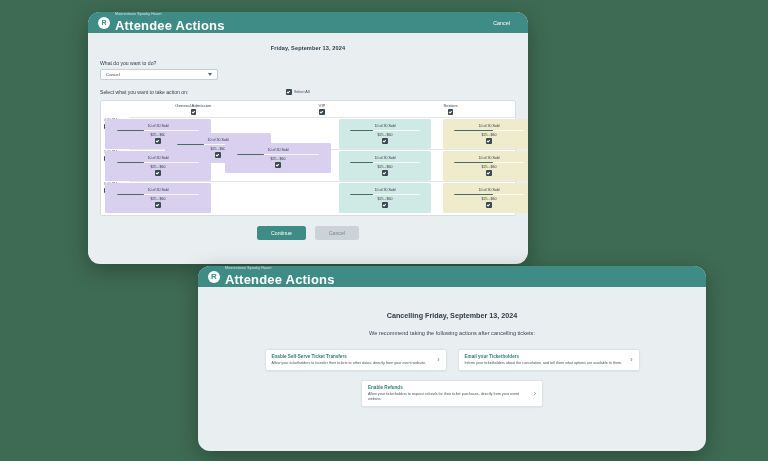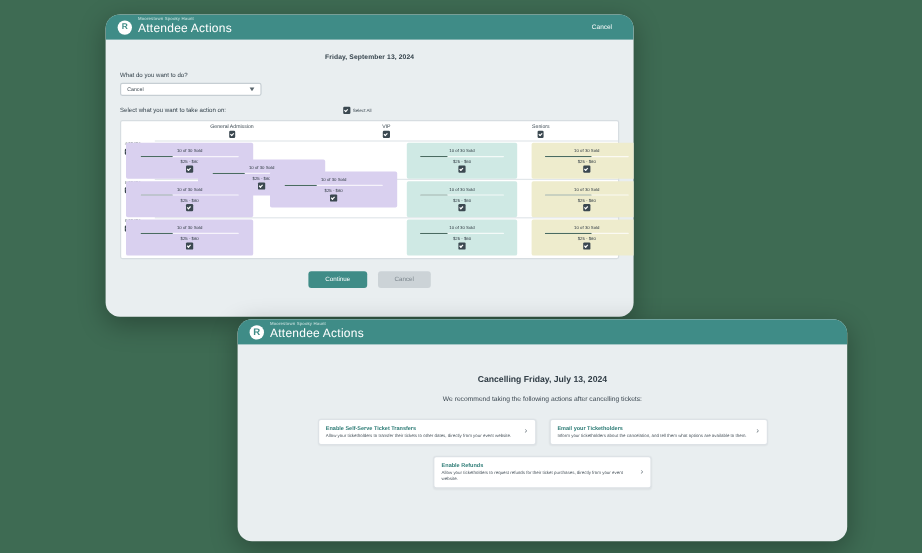--- a/index.html
+++ b/index.html
@@ -46,23 +46,23 @@
   }
 
   .header-text { display: flex; flex-direction: column; justify-content: center; line-height: 1; }
   .header-sub {
     font-size: 3.6px;
     color: #d3e6e4;
     letter-spacing: 0.15px;
     margin-bottom: 1.5px;
   }
   .header-title {
-    font-size: 10px;
+    font-size: 13px;
     color: #ffffff;
-    font-weight: normal;
+    font-weight: bold;
     letter-spacing: 0.2px;
   }
 
   .header-cancel {
     position: absolute;
     right: 12px;
     top: 50%;
     transform: translateY(-50%);
     font-size: 5.4px;
     color: #ffffff;
@@ -483,21 +483,21 @@
 
   <div class="card-header">
     <div class="logo-badge">R</div>
     <div class="header-text">
       <div class="header-sub">Moorestown Spooky Haunt</div>
       <div class="header-title">Attendee Actions</div>
     </div>
   </div>
 
   <div class="card-body">
-    <div class="cancel-heading">Cancelling Friday, July 13, 2024</div>
+    <div class="cancel-heading">Cancelling Friday, September 13, 2024</div>
     <div class="recommend-sub">We recommend taking the following actions after cancelling tickets:</div>
 
     <div class="action-row">
       <div class="action-card">
         <div class="action-texts">
           <div class="action-title">Enable Self-Serve Ticket Transfers</div>
           <div class="action-desc">Allow your ticketholders to transfer their tickets to other dates, directly from your event website.</div>
         </div>
         <div class="chev">›</div>
       </div>

